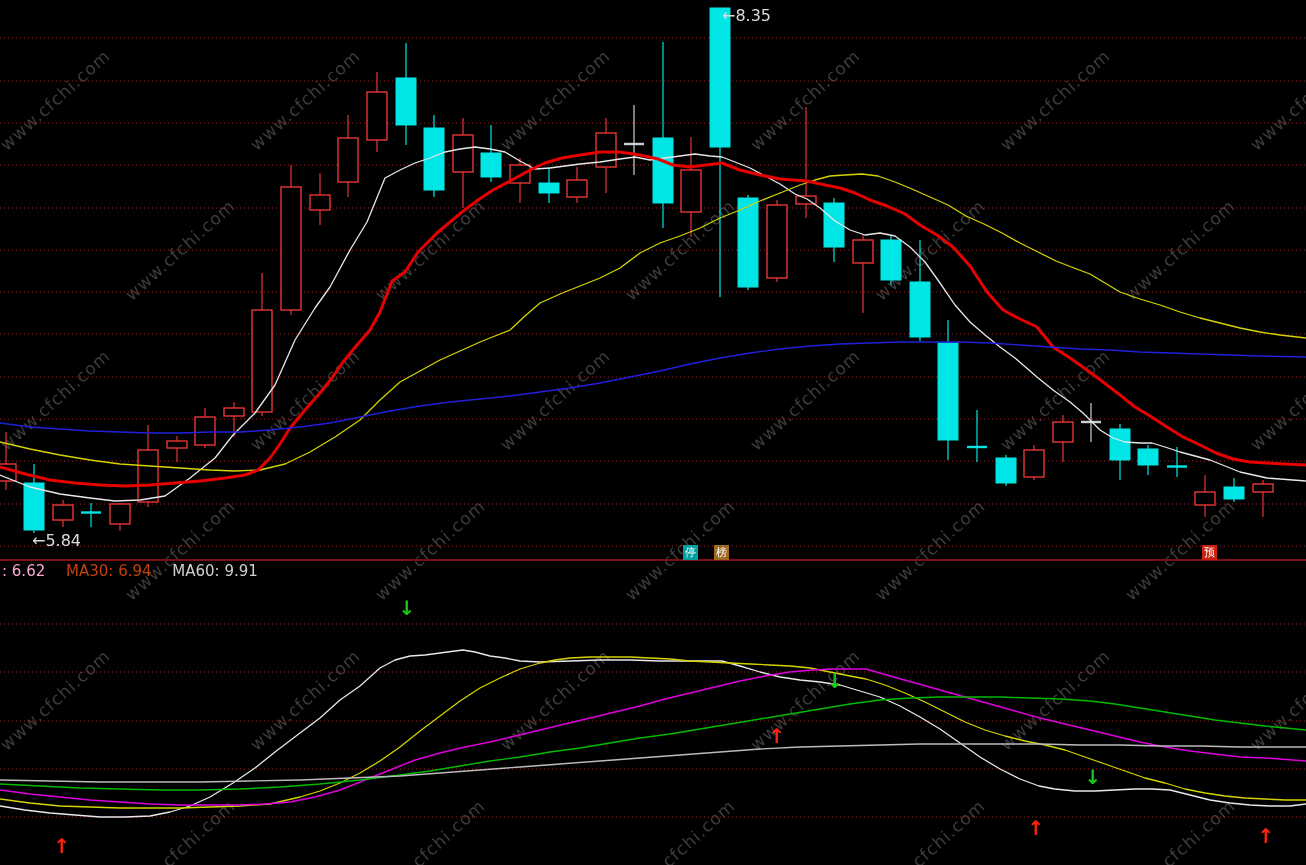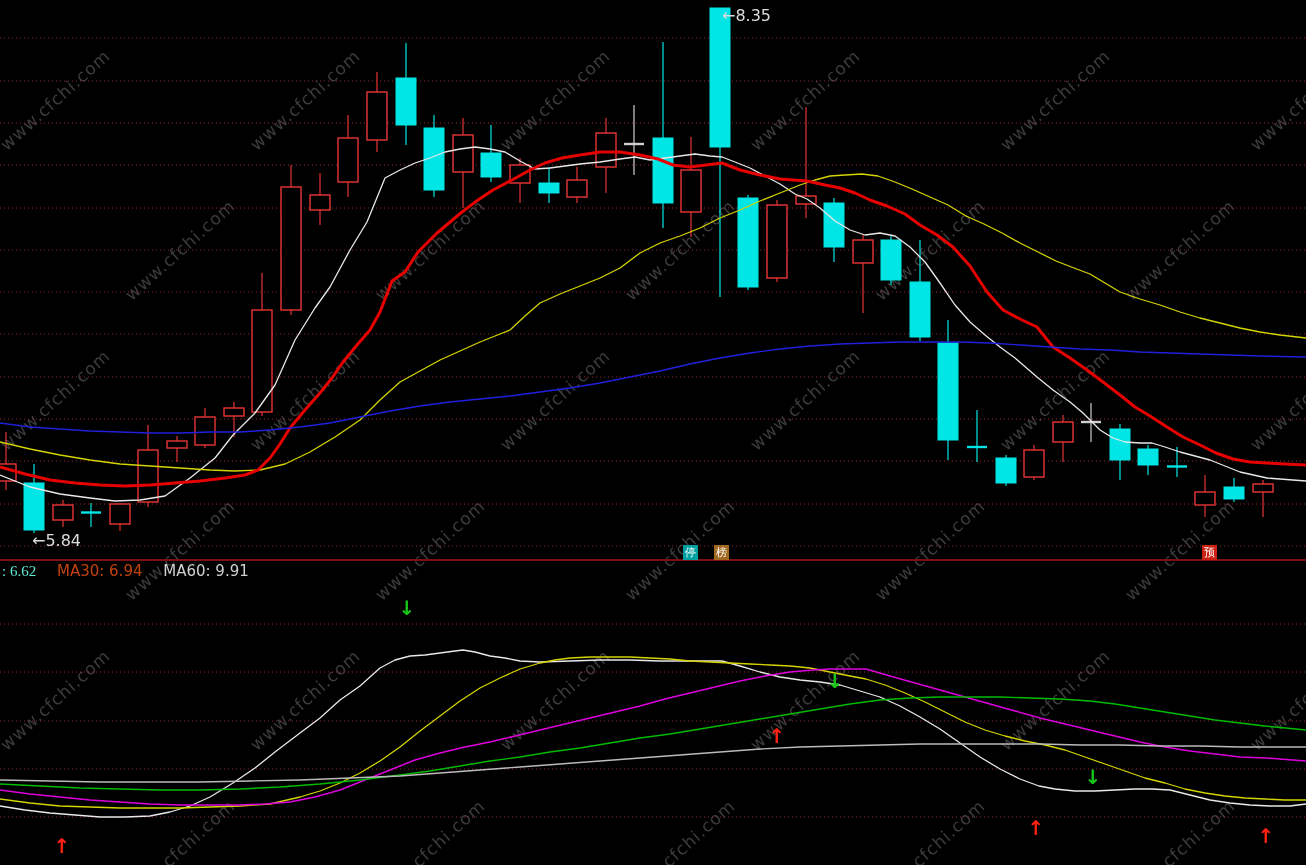--- a/index.html
+++ b/index.html
@@ -274,21 +274,21 @@
         <text x="835" y="688" fill="#15c815" font-size="20" font-weight="bold" text-anchor="middle">↓</text>
         <text x="1036" y="835" fill="#ff2211" font-size="20" font-weight="bold" text-anchor="middle">↑</text>
         <text x="1093" y="784" fill="#15c815" font-size="20" font-weight="bold" text-anchor="middle">↓</text>
         <text x="1266" y="843" fill="#ff2211" font-size="20" font-weight="bold" text-anchor="middle">↑</text>
       </g>
       <line x1="0" y1="560" x2="1306" y2="560" stroke="#7d1111" stroke-width="2"></line>
     </svg>
 
   <div class="overlay">
     <div class="ind-row">
-      <span style="color: #5eead4; font-family: Liberation Serif, serif;">: 6.62</span>
+      <span style="color: #f9a8d4;">: 6.62</span>
       <span style="color: #c2410c;">MA30: 6.94</span>
       <span style="color: rgb(208, 208, 208);">MA60: 9.91</span>
     </div>
     <div id="badges">
         <div class="badge" style="left: 683px; top: 545px; background: rgb(0, 160, 160);">停</div>
         <div class="badge" style="left: 714px; top: 545px; background: rgb(160, 104, 32);">榜</div>
         <div class="badge" style="left: 1202px; top: 545px; background: rgb(204, 32, 16);">预</div>
       </div>
   </div>
 </div>

